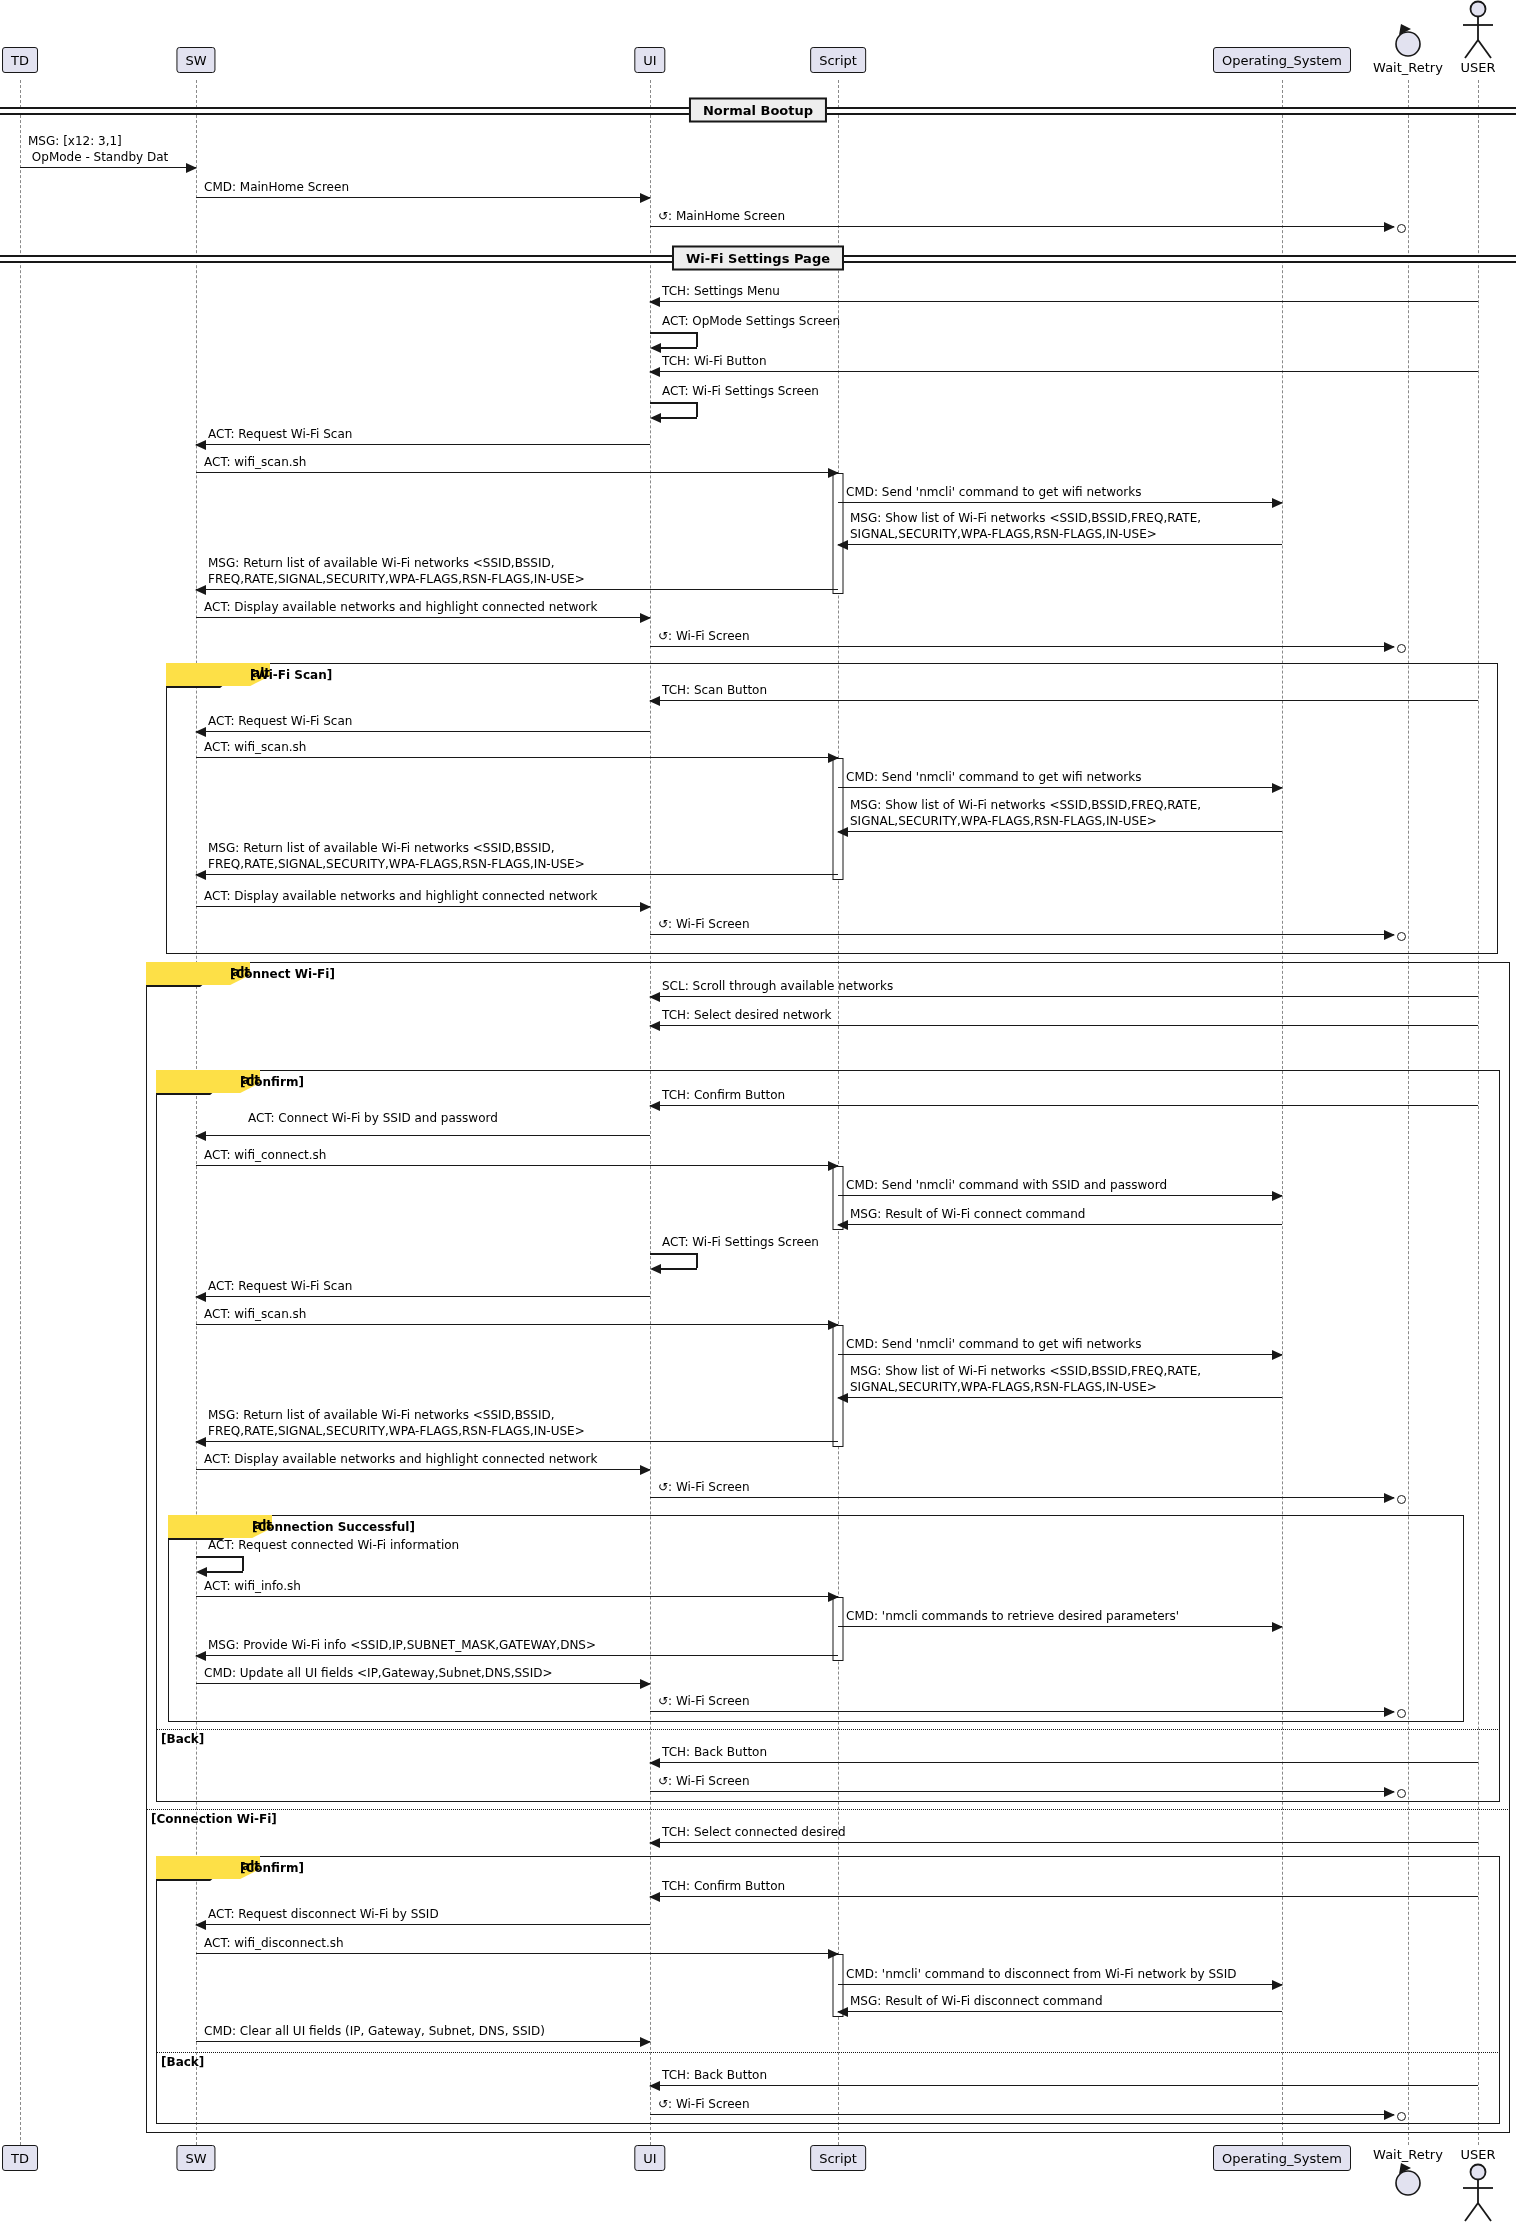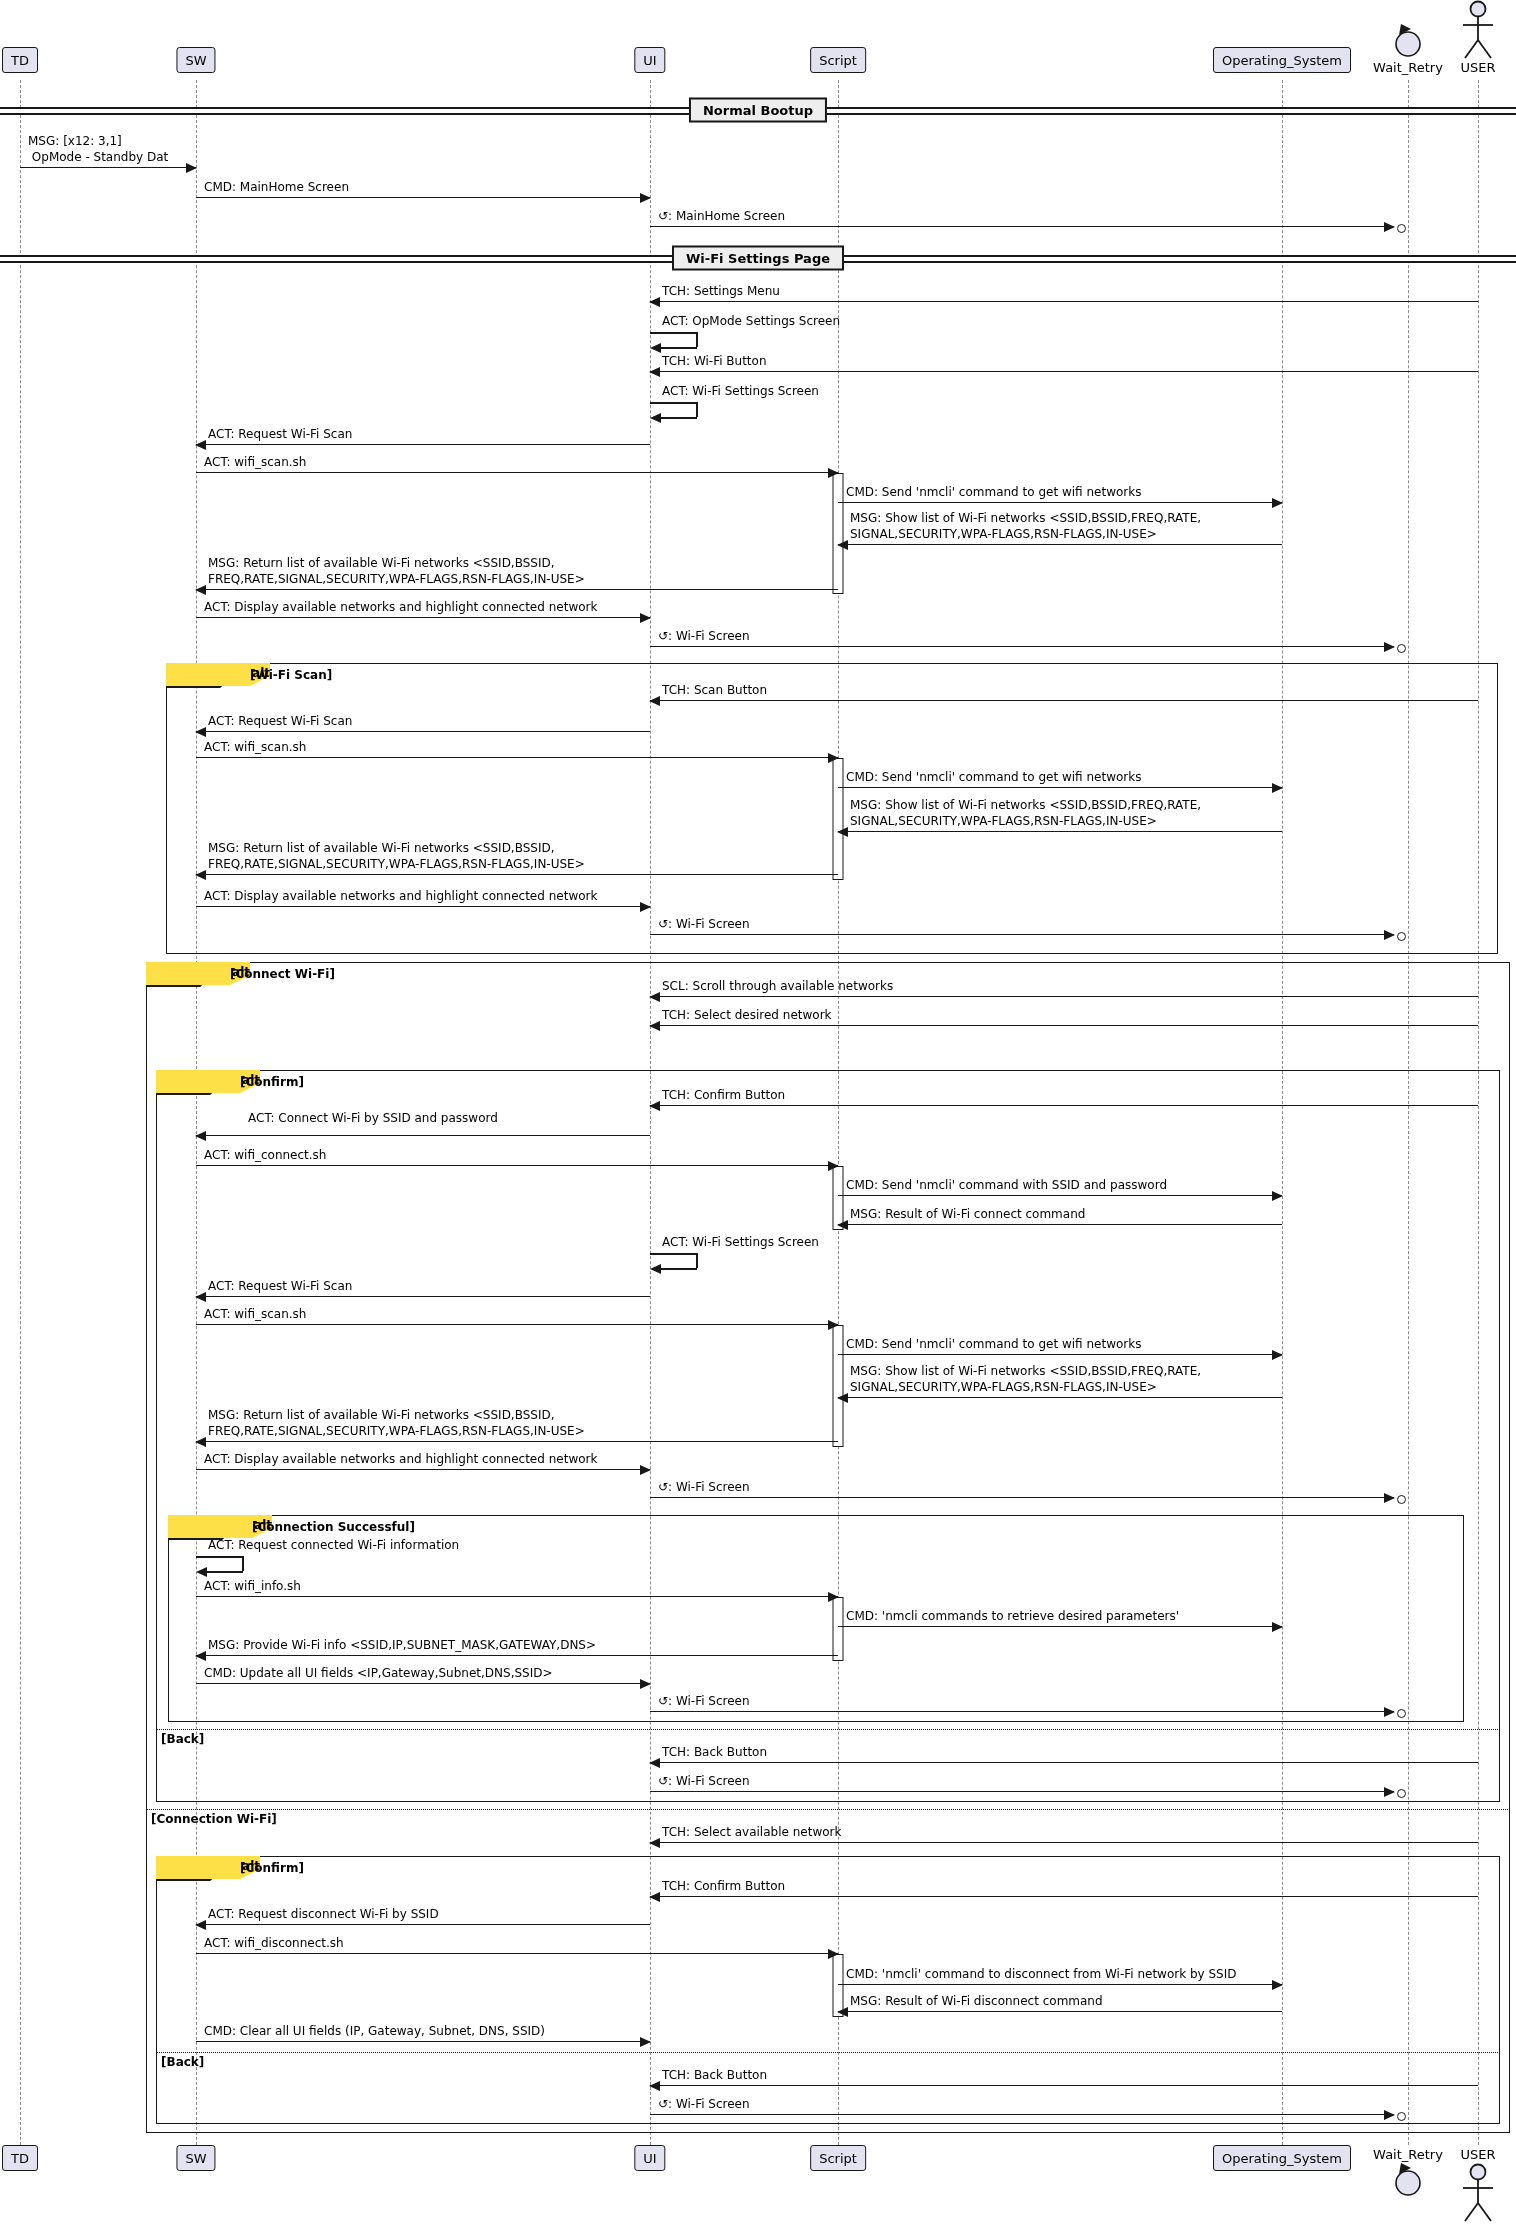--- a/index.html
+++ b/index.html
@@ -363,21 +363,21 @@
       <div class="head-l"></div>
     </div>
     <div class="msg" style="left: 650px; top: 1773px; width: 754px; height: 19px;">
       <div class="mline" style="right: 10px;"></div>
       <div class="mlabel" style="left: 8px; bottom: 3px;">↺: Wi-Fi Screen</div>
       <div class="head-r" style="right: 9px;"></div>
       <div class="lostcircle" style="right: -2px;"></div>
     </div>
     <div class="msg" style="left: 650px; top: 1824px; width: 828px; height: 19px;">
       <div class="mline"></div>
-      <div class="mlabel" style="left: 12px; bottom: 3px;">TCH: Select available network</div>
+      <div class="mlabel" style="left: 12px; bottom: 3px;">TCH: Select connected desired</div>
       <div class="head-l"></div>
     </div>
     <div class="msg" style="left: 650px; top: 1878px; width: 828px; height: 19px;">
       <div class="mline"></div>
       <div class="mlabel" style="left: 12px; bottom: 3px;">TCH: Confirm Button</div>
       <div class="head-l"></div>
     </div>
     <div class="msg" style="left: 196px; top: 1906px; width: 454px; height: 19px;">
       <div class="mline"></div>
       <div class="mlabel" style="left: 12px; bottom: 3px;">ACT: Request disconnect Wi-Fi by SSID</div>

